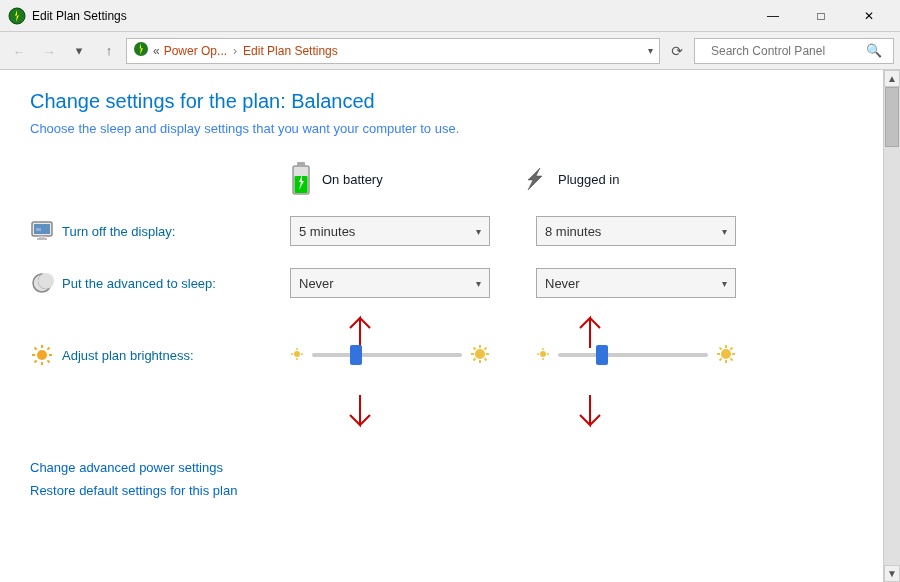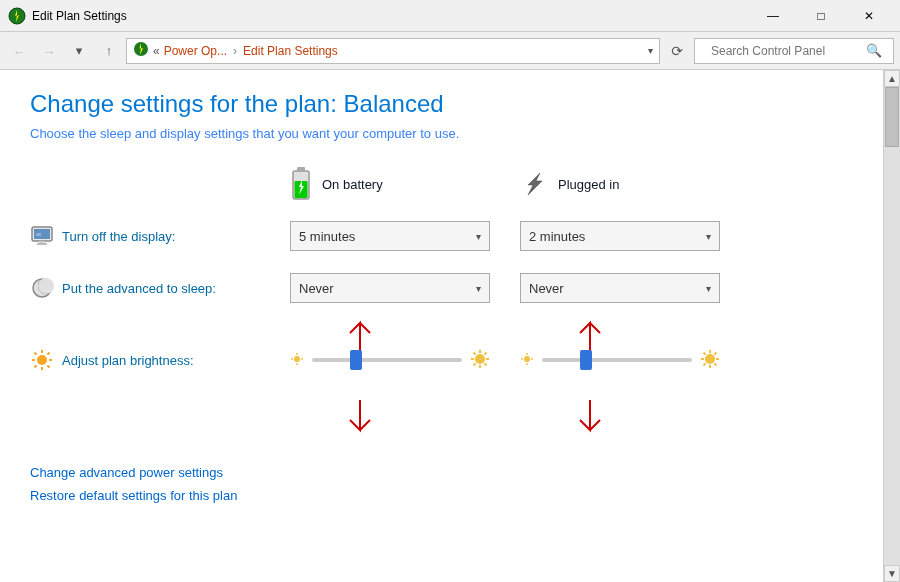--- a/index.html
+++ b/index.html
@@ -179,21 +179,21 @@
       top: 0;
       left: 1px;
       right: 1px;
       height: 60px;
       background: #c0c0c0;
       border: 1px solid #aaa;
     }
 
     
     .page-title {
-      font-size: 24px;
+      font-size: 20px;
       color: #0078d4;
       margin-bottom: 8px;
       font-weight: normal;
     }
     .page-subtitle {
       font-size: 13px;
       color: #3b82f6;
       margin-bottom: 24px;
     }
     .column-headers {
@@ -234,21 +234,21 @@
       display: flex;
       align-items: center;
       justify-content: center;
     }
     .setting-label {
       font-size: 13px;
       color: #0369a1;
     }
     .setting-controls {
       display: flex;
-      gap: 0;
+      gap: 16px;
       flex: 1;
     }
     .setting-control {
       width: 230px;
     }
 
     
     .dropdown {
       height: 30px;
       border: 1px solid #aaa;
@@ -417,21 +417,21 @@
       </div>
       <div class="setting-controls">
         <div class="setting-control">
           <div class="dropdown">
             <span class="dropdown-text">5 minutes</span>
             <span class="dropdown-arrow">▾</span>
           </div>
         </div>
         <div class="setting-control">
           <div class="dropdown">
-            <span class="dropdown-text">2 minutes</span>
+            <span class="dropdown-text">8 minutes</span>
             <span class="dropdown-arrow">▾</span>
           </div>
         </div>
       </div>
     </div>
 
     <div class="setting-row">
       <div class="setting-label-area">
         <div class="setting-row-icon">
           <svg width="24" height="24" viewBox="0 0 24 24">

